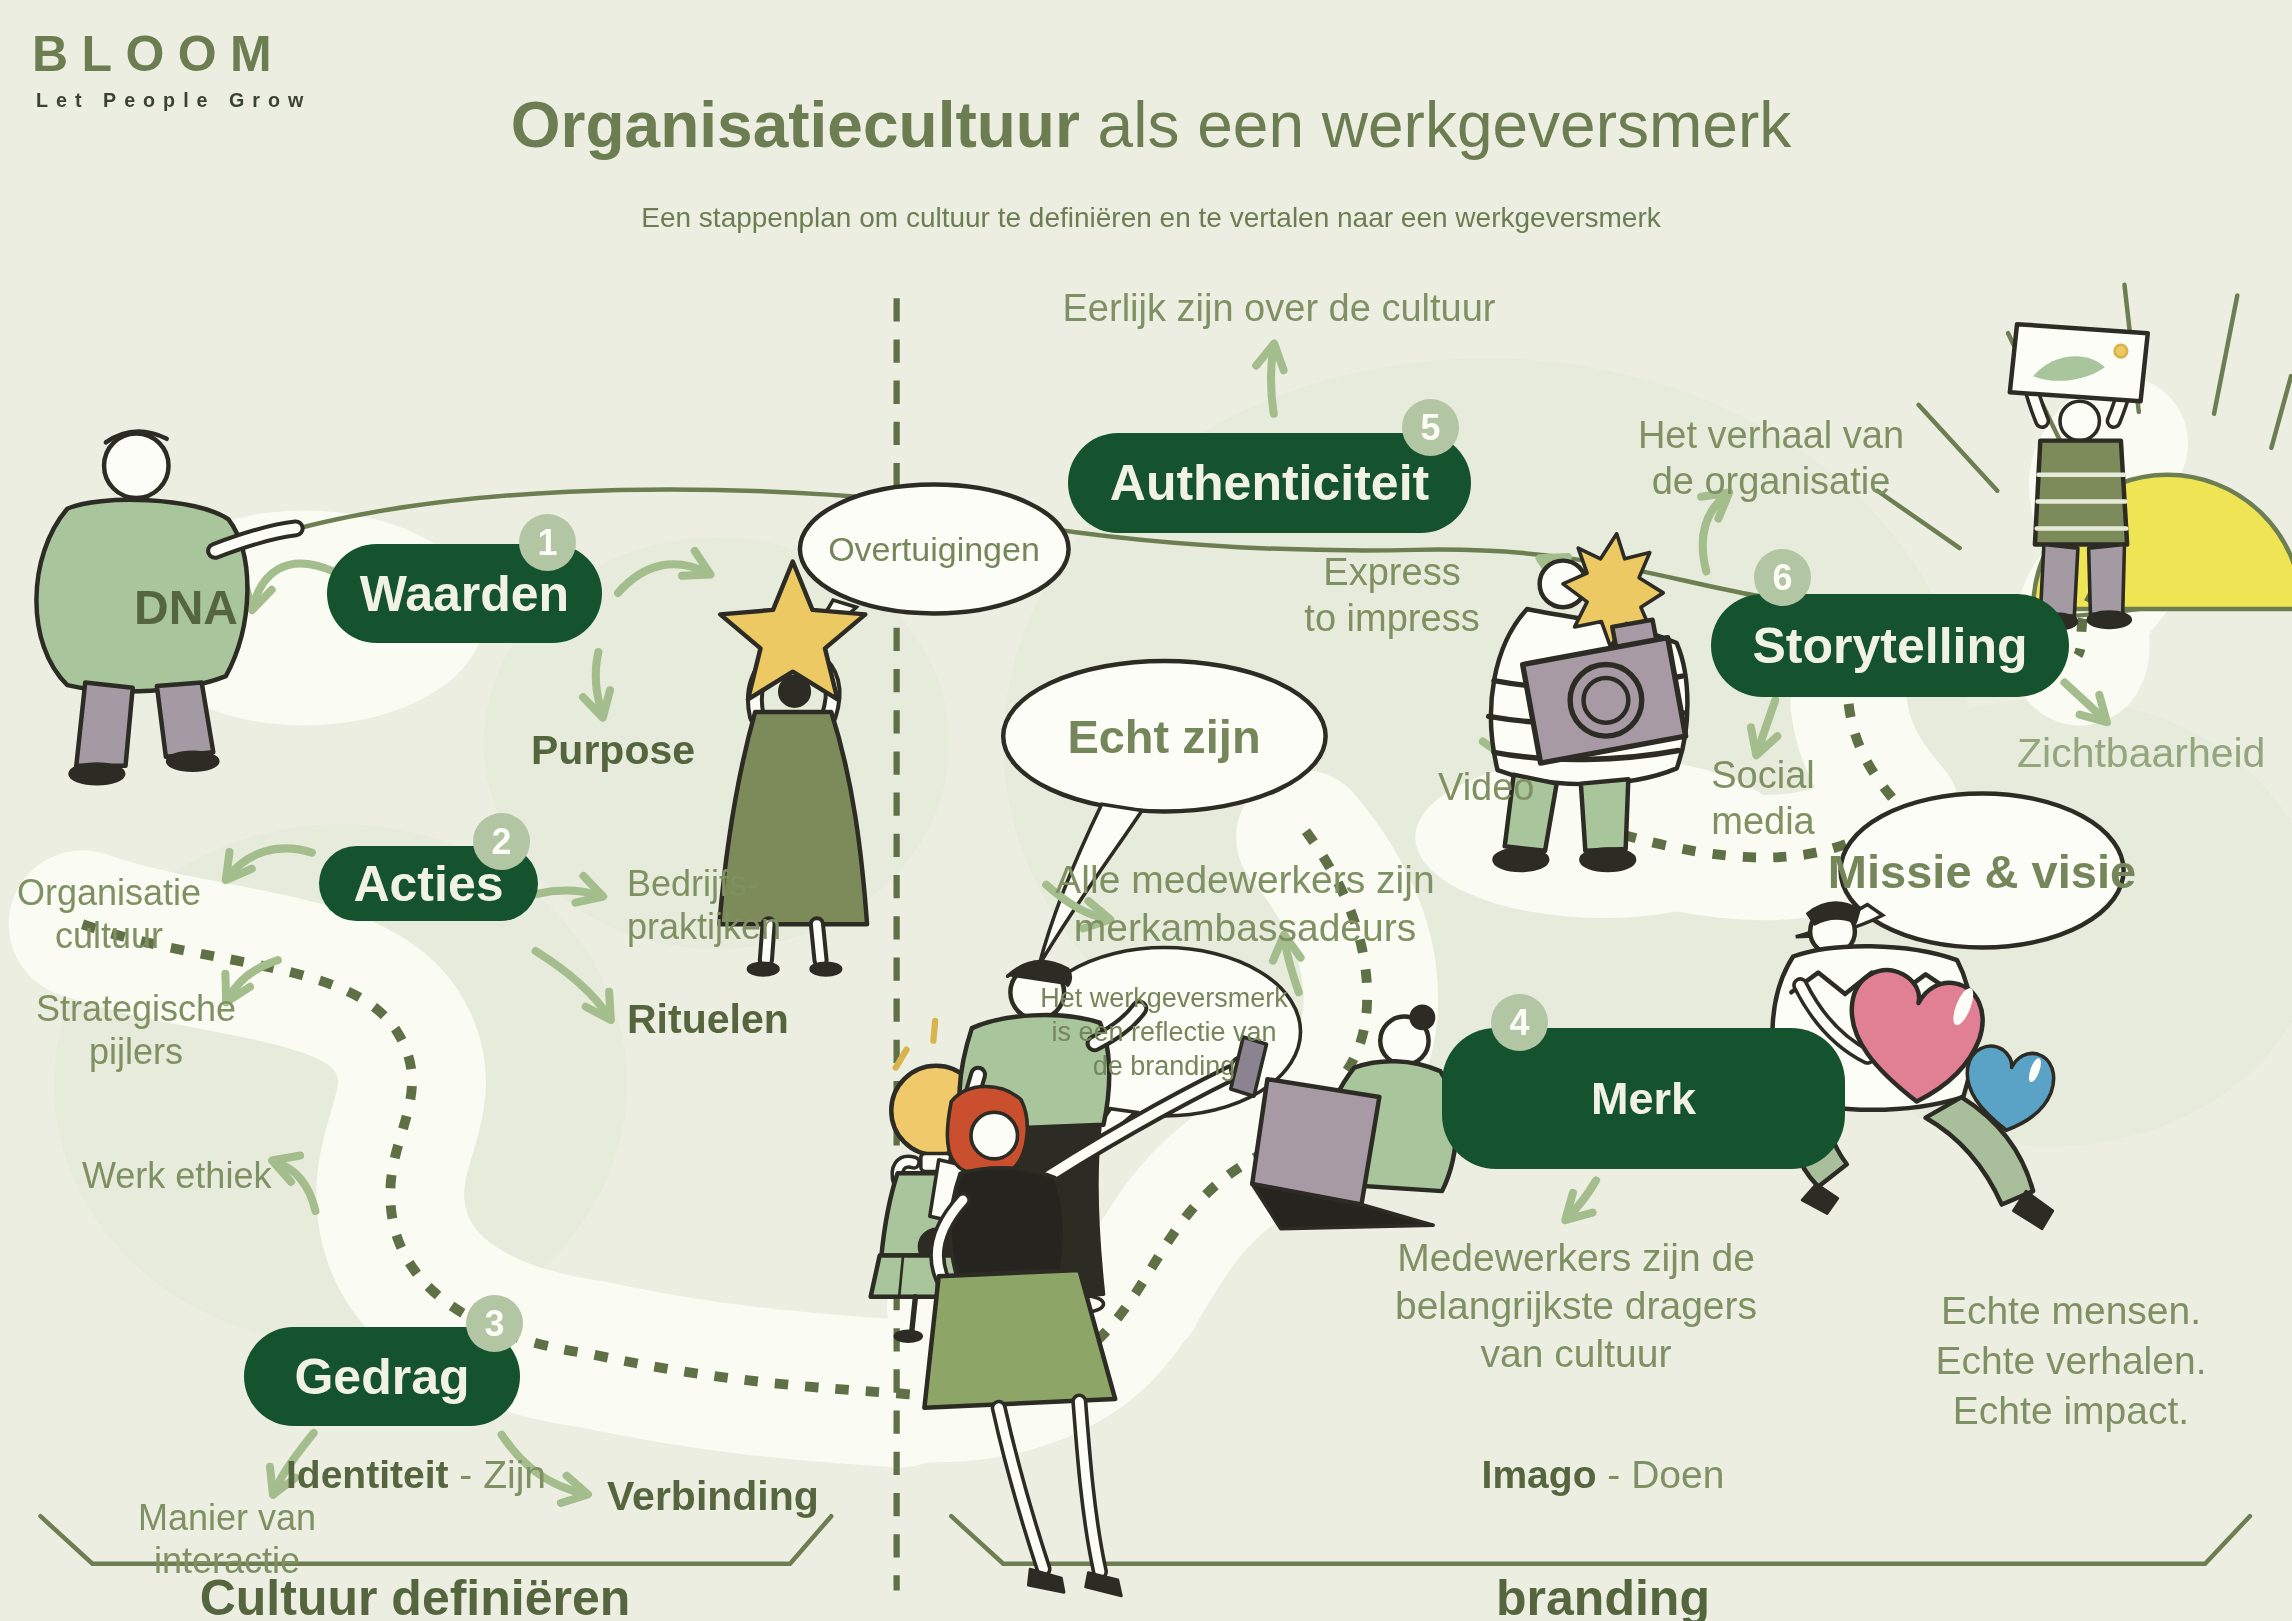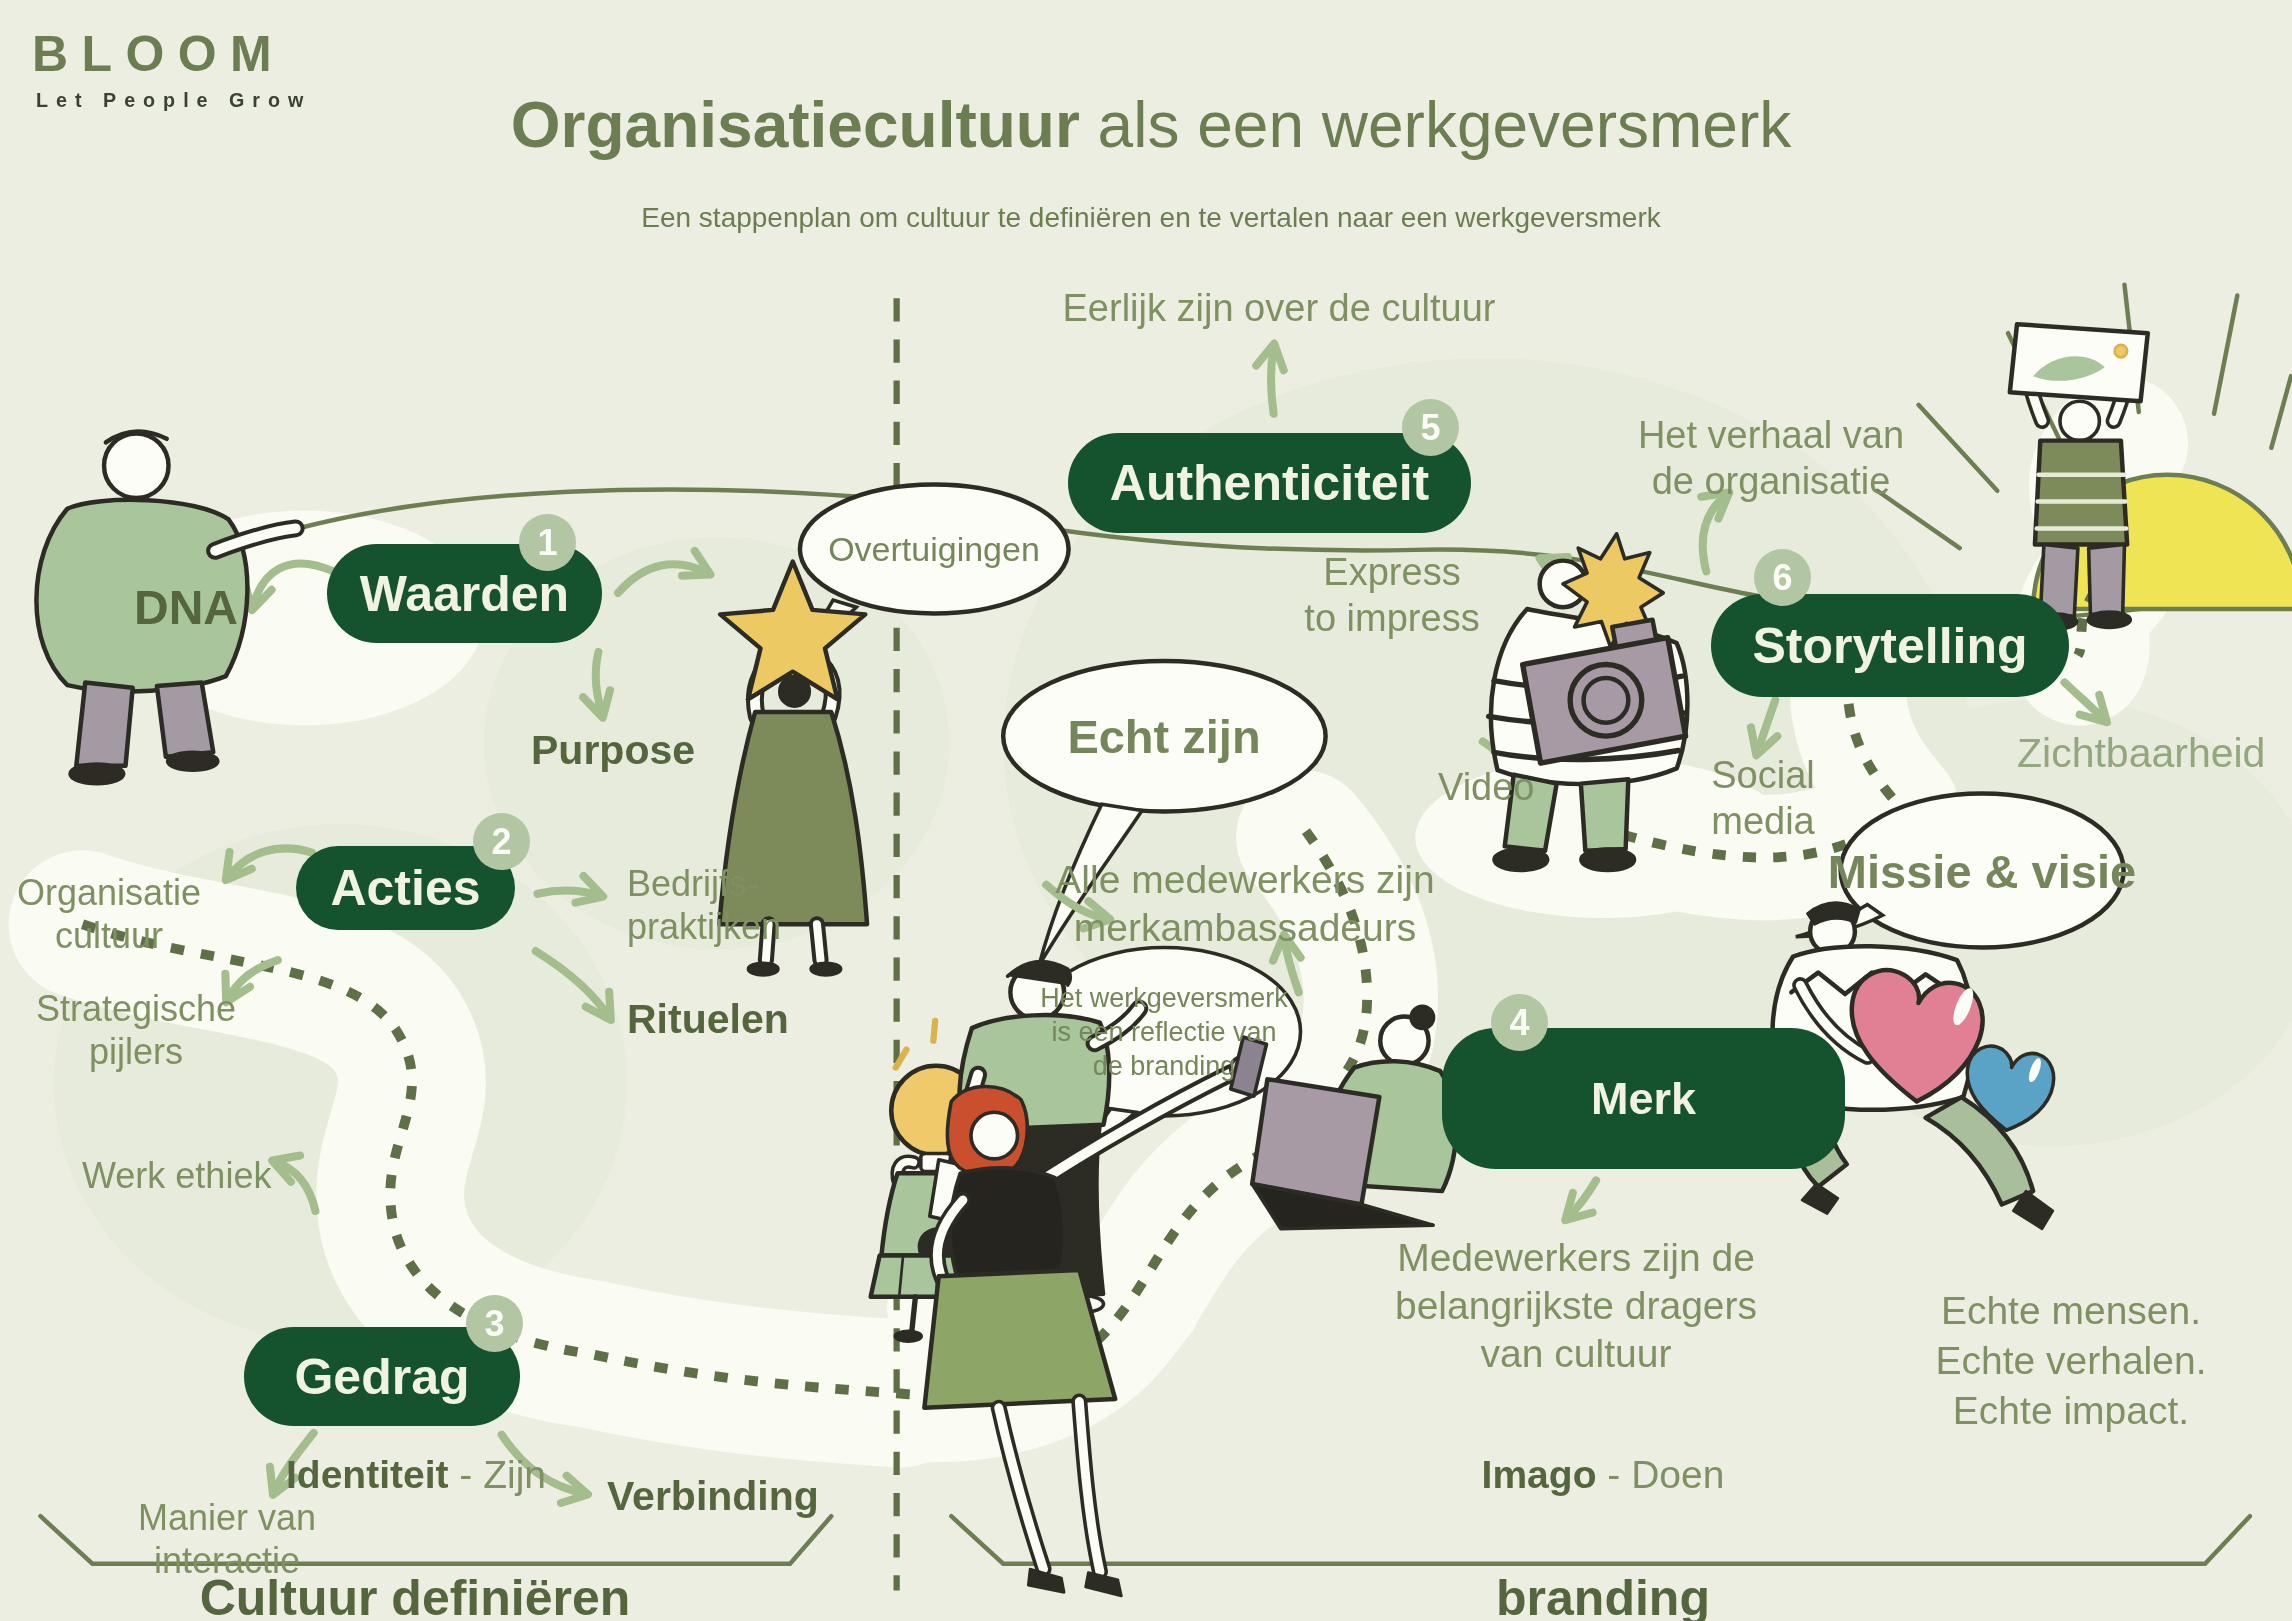--- a/index.html
+++ b/index.html
@@ -276,21 +276,21 @@
 
 <div class="lbl" id="logo-name">BLOOM</div>
 <div class="lbl" id="logo-tag">Let People Grow</div>
 
 <div class="lbl" id="title"><b>Organisatiecultuur</b><span> als een werkgeversmerk</span></div>
 <div class="lbl" id="subtitle">Een stappenplan om cultuur te definiëren en te vertalen naar een werkgeversmerk</div>
 
 <div class="pill" style="left:327px;top:544px;width:275px;height:99px;">Waarden</div>
 <div class="badge" style="left:519px;top:514px;">1</div>
 
-<div class="pill" style="left:296px;top:846px;width:219px;height:84px;">Acties</div>
+<div class="pill" style="left:319px;top:846px;width:219px;height:75px;">Acties</div>
 <div class="badge" style="left:473px;top:813px;">2</div>
 
 <div class="pill" style="left:244px;top:1327px;width:276px;height:99px;">Gedrag</div>
 <div class="badge" style="left:466px;top:1295px;">3</div>
 
 <div class="pill" style="left:1442px;top:1028px;width:403px;height:141px;font-size:45px;line-height:54px;flex-direction:column;">
   <div>Merk</div>
 </div>
 <div class="badge" style="left:1491px;top:994px;">4</div>
 

